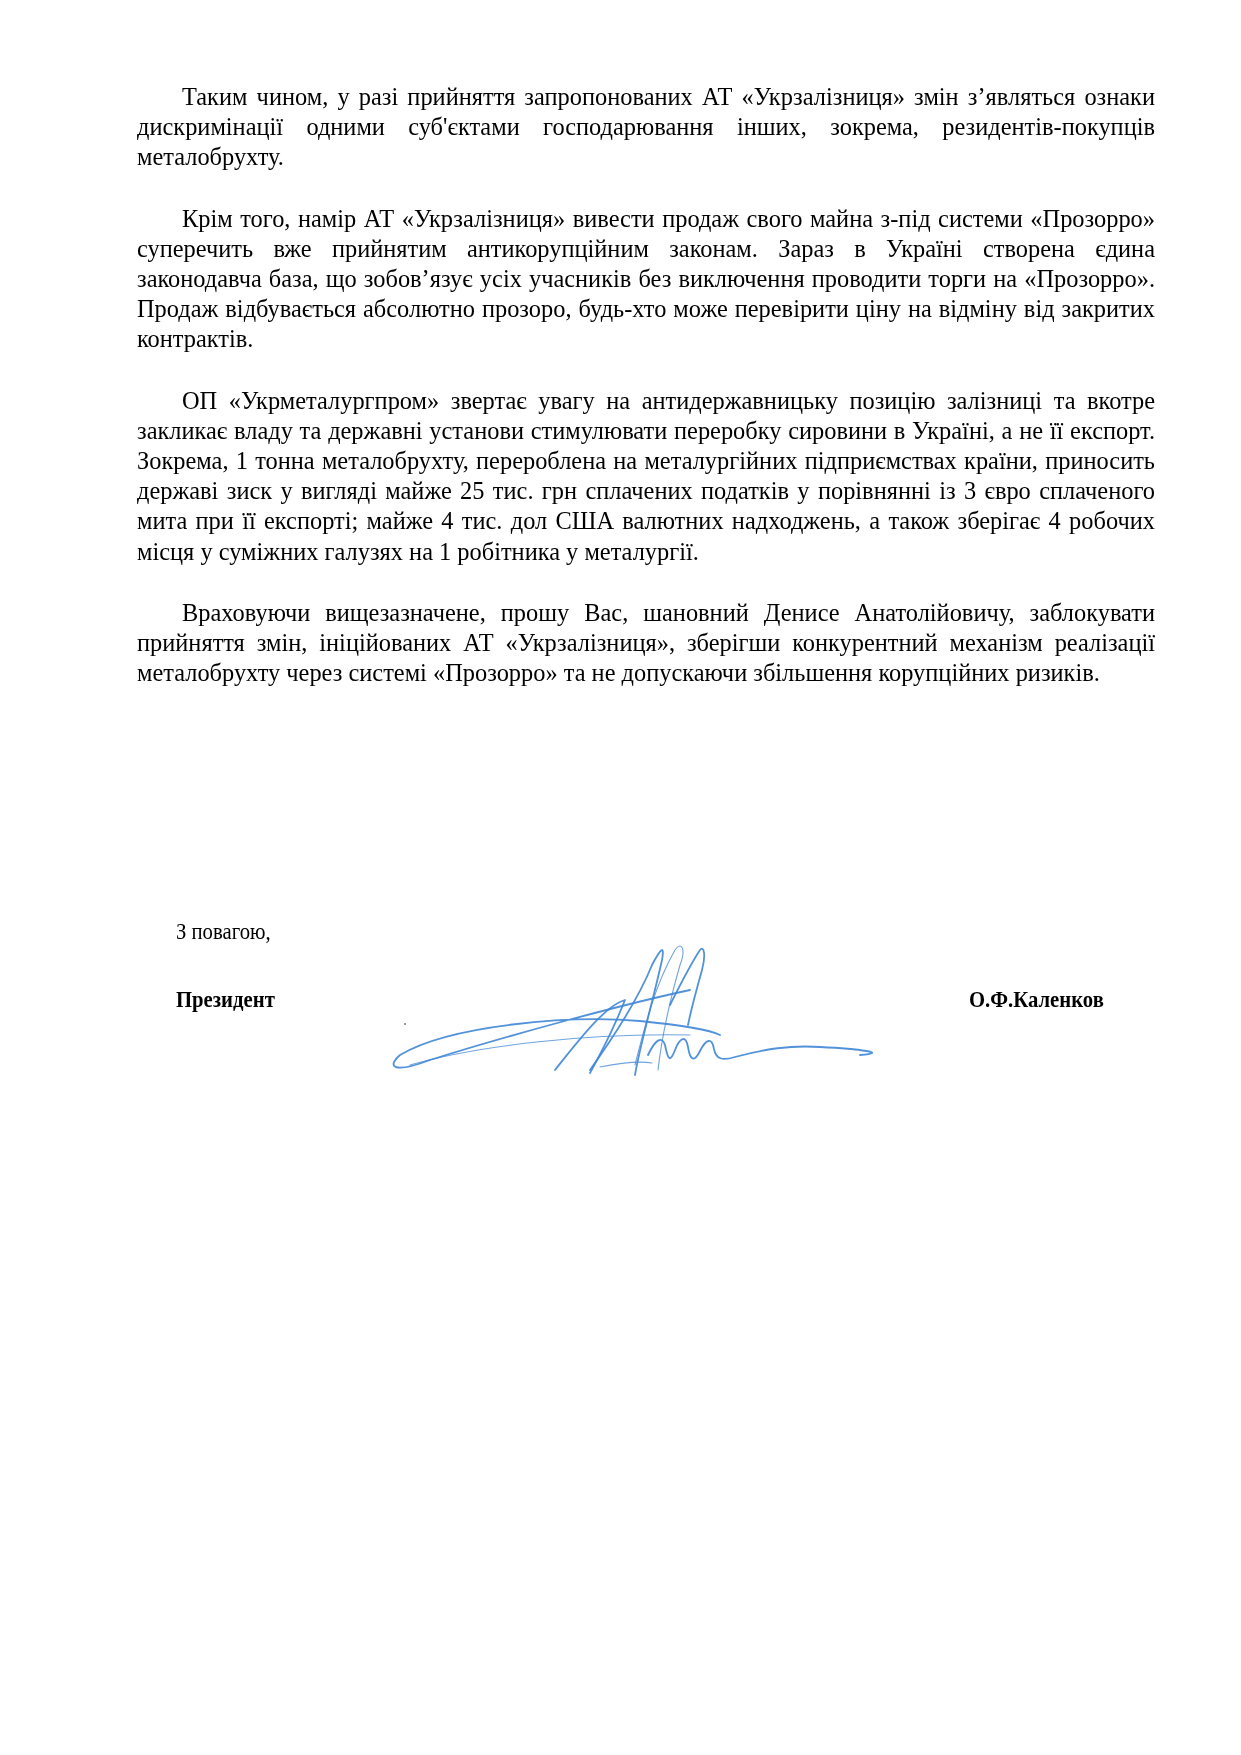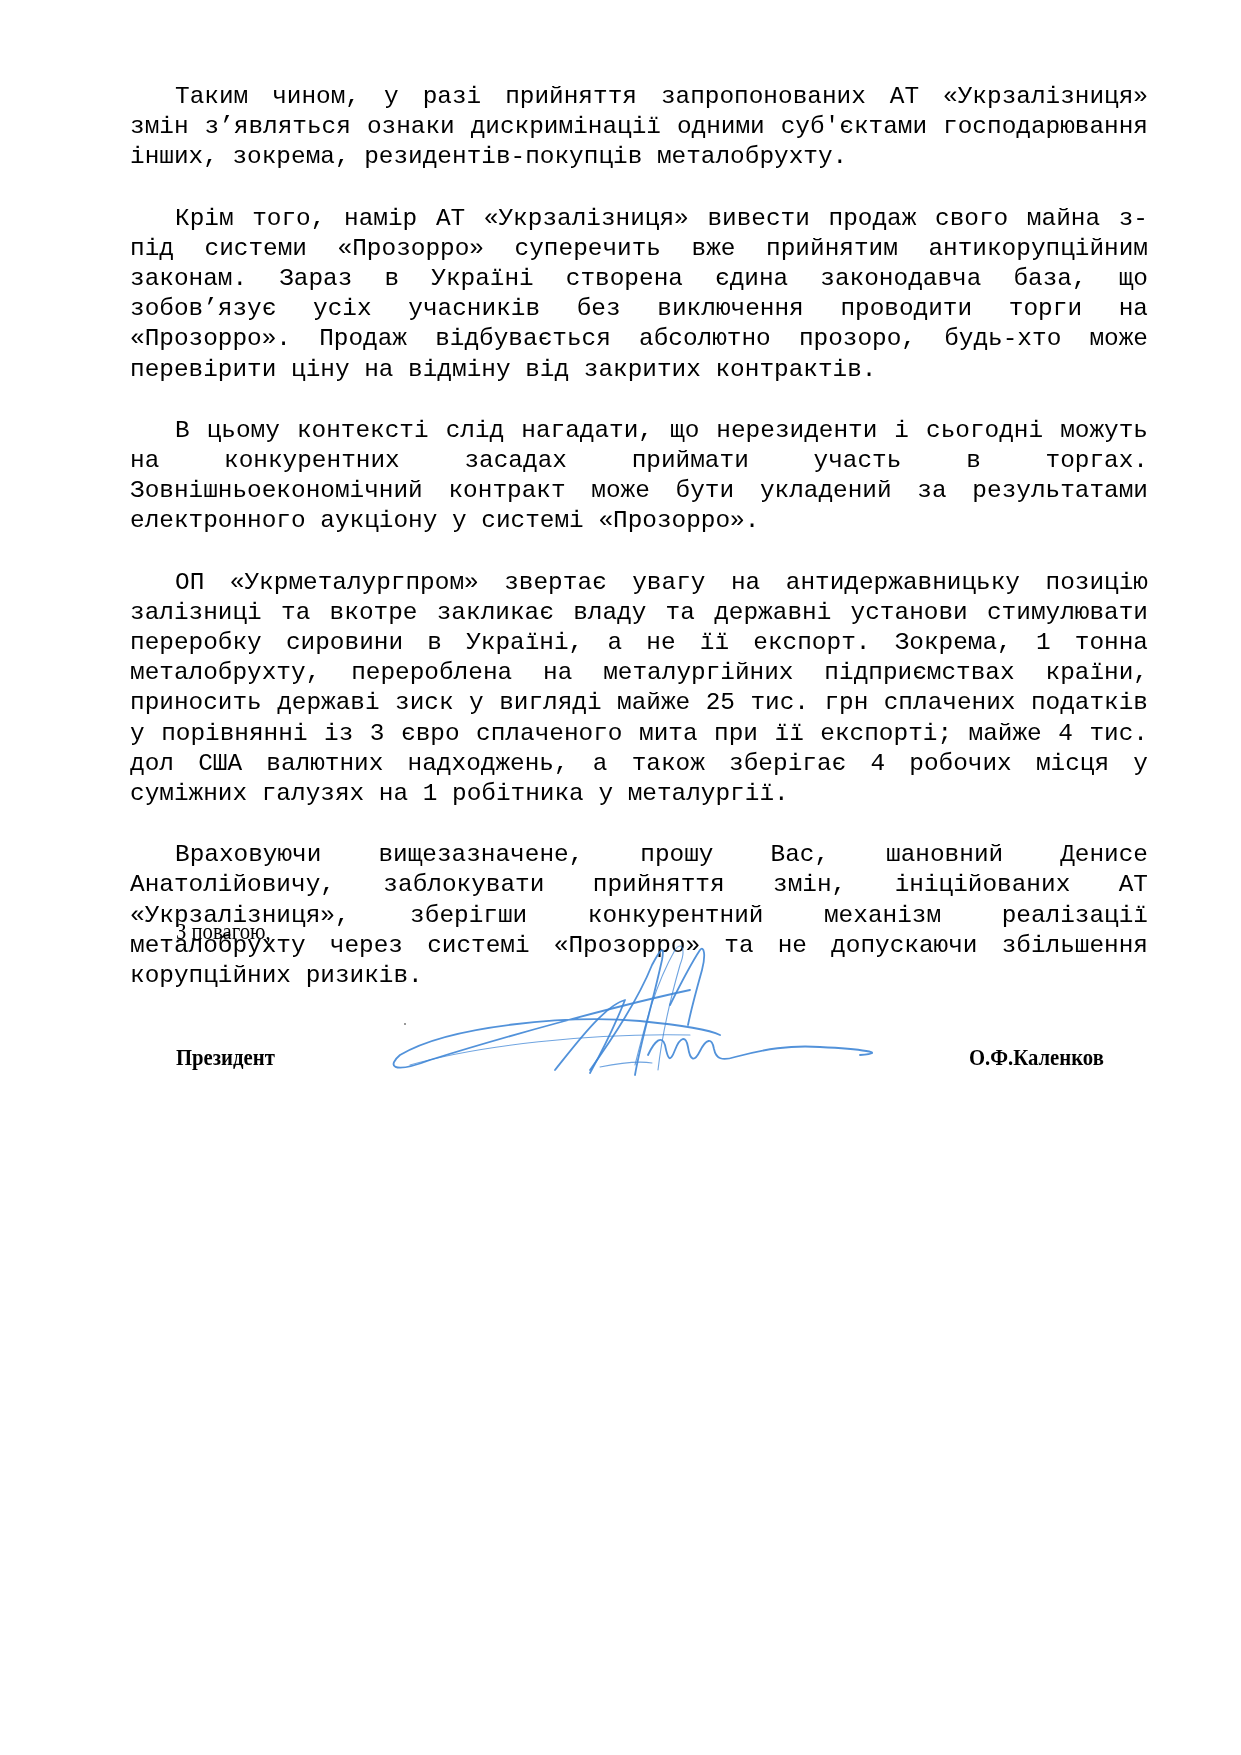--- a/index.html
+++ b/index.html
@@ -10,24 +10,23 @@
     body {
       width: 1241px;
       height: 1755px;
       position: relative;
       overflow: hidden;
       color: #000000;
       font-family: "Liberation Serif", "DejaVu Serif", serif;
     }
     .page {
       position: absolute;
-      left: 130px;
+      left: 137px;
       top: 82px;
       width: 1018px;
-      font-family: Liberation Mono, monospace;
     }
     .para {
       margin: 0 0 31px 0;
       font-size: 24.4px;
       line-height: 30.2px;
       text-align: justify;
       text-indent: 45px;
     }
     .closing {
       position: absolute;
@@ -36,21 +35,21 @@
       font-size: 23px;
       line-height: 28px;
       margin: 0;
       font-family: "Liberation Serif", serif;
       transform: scaleX(0.9);
       transform-origin: left center;
     }
     .signature-row {
       position: absolute;
       left: 176px;
-      top: 1044px;
+      top: 986px;
       width: 928px;
       height: 40px;
     }
     .position-title {
       position: absolute;
       left: 0;
       top: 0;
       font-weight: bold;
       font-size: 23px;
       line-height: 28px;
@@ -94,21 +93,20 @@
       background: #777;
       border-radius: 1px;
     }
   </style>
 </head>
 <body>
 
 <div class="page">
   <p class="para">Таким чином, у разі прийняття запропонованих АТ «Укрзалізниця» змін з’являться ознаки дискримінації одними суб'єктами господарювання інших, зокрема, резидентів-покупців металобрухту.</p>
   <p class="para">Крім того, намір АТ «Укрзалізниця» вивести продаж свого майна з-під системи «Прозорро» суперечить вже прийнятим антикорупційним законам. Зараз в Україні створена єдина законодавча база, що зобов’язує усіх учасників без виключення проводити торги на «Прозорро». Продаж відбувається абсолютно прозоро, будь-хто може перевірити ціну на відміну від закритих контрактів.</p>
-  <p class="para">В цьому контексті слід нагадати, що нерезиденти і сьогодні можуть на конкурентних засадах приймати участь в торгах. Зовнішньоекономічний контракт може бути укладений за результатами електронного аукціону у системі «Прозорро».</p>
   <p class="para">ОП «Укрметалургпром» звертає увагу на антидержавницьку позицію залізниці та вкотре закликає владу та державні установи стимулювати переробку сировини в Україні, а не її експорт. Зокрема, 1 тонна металобрухту, перероблена на металургійних підприємствах країни, приносить державі зиск у вигляді майже 25 тис. грн сплачених податків у порівнянні із 3 євро сплаченого мита при її експорті; майже 4 тис. дол США валютних надходжень, а також зберігає 4 робочих місця у суміжних галузях на 1 робітника у металургії.</p>
   <p class="para">Враховуючи вищезазначене, прошу Вас, шановний Денисе Анатолійовичу, заблокувати прийняття змін, ініційованих АТ «Укрзалізниця», зберігши конкурентний механізм реалізації металобрухту через системі «Прозорро» та не допускаючи збільшення корупційних ризиків.</p>
 </div>
 
 <p class="closing">З повагою,</p>
 
 <div class="signature-row">
   <p class="position-title">Президент</p>
   <p class="signer-name">О.Ф.Каленков</p>
 </div>

